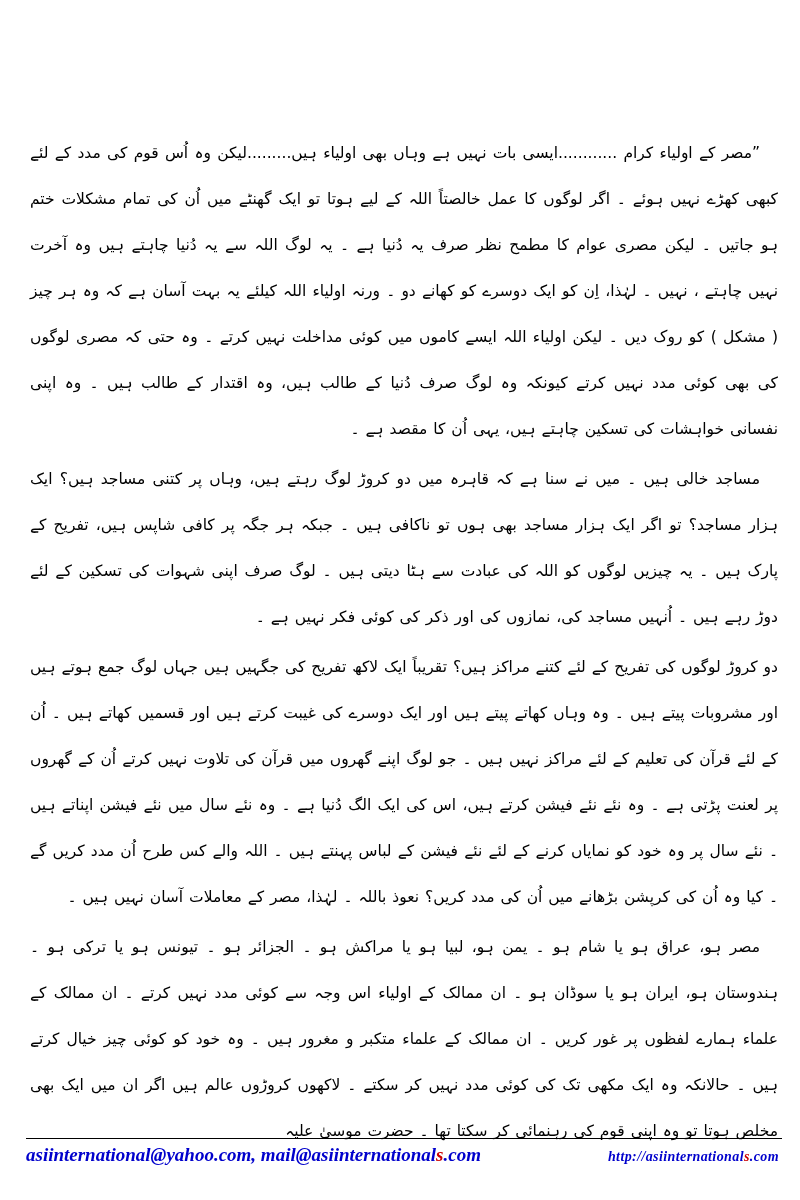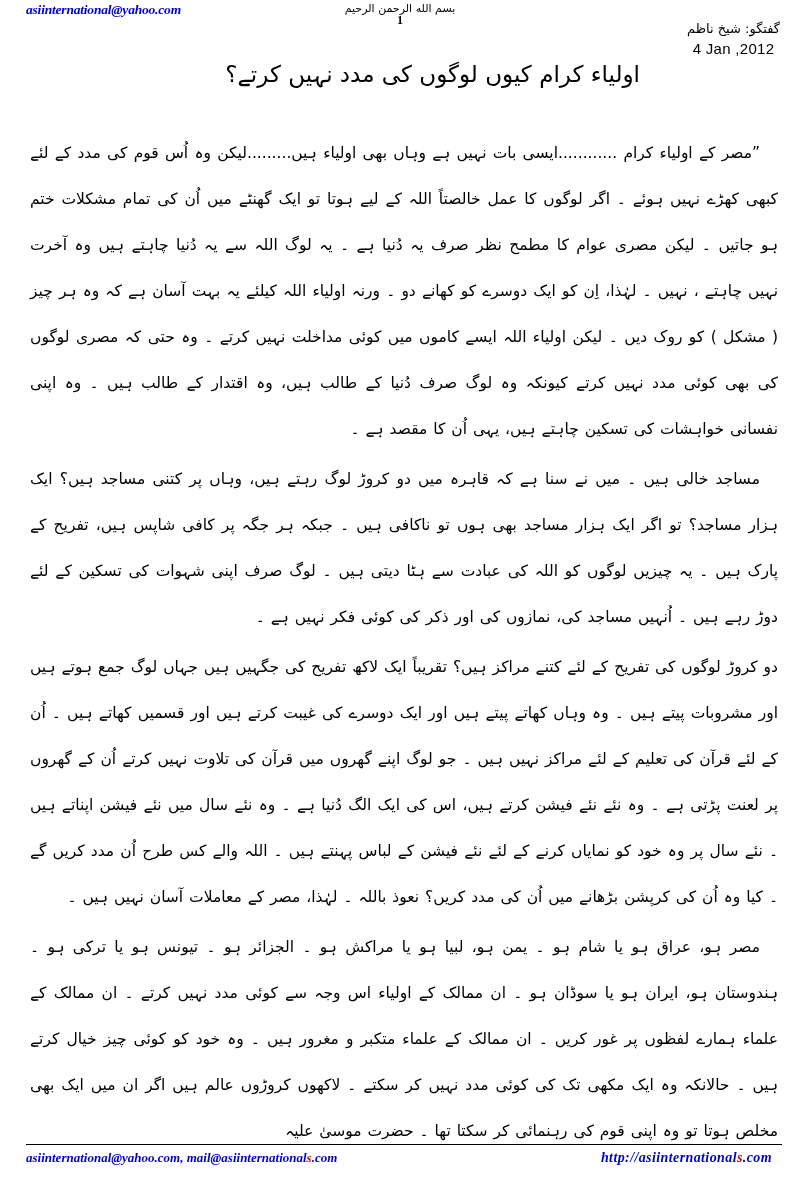--- a/index.html
+++ b/index.html
@@ -126,49 +126,35 @@
   }
   .footer-row {
     display: flex;
     justify-content: space-between;
     align-items: baseline;
   }
   .footer-emails, .footer-url {
     color: #0000cc;
     font-style: italic;
     font-weight: bold;
-    font-size: 13px;
+    font-size: 19px;
     white-space: nowrap;
   }
   .footer-url {
     font-size: 14px;
-    margin-right: 10px;
+    margin-right: 3px;
     letter-spacing: 0.4px;
   }
   .hl-red { color: #cc0000; }
 </style>
 </head>
 <body>
 
 <div class="page">
 
-  <div class="header">
-    <div class="email-top">asiinternational@yahoo.com</div>
-
-    <div class="bismillah">بسم الله الرحمن الرحیم</div>
-
-    <div class="page-number">1</div>
-
-    <div class="byline">
-      <div>گفتگو: شیخ ناظم</div>
-      <div class="date">4 Jan ,2012</div>
-    </div>
-
-    <h1 class="doc-title">اولیاء کرام کیوں لوگوں کی مدد نہیں کرتے؟</h1>
-  </div>
 
   <div class="body-area">
     <p class="para indent">”مصر کے اولیاء کرام ............ایسی بات نہیں ہے وہاں بھی اولیاء ہیں.........لیکن وہ اُس قوم کی مدد کے لئے کبھی کھڑے نہیں ہوئے ۔ اگر لوگوں کا عمل خالصتاً اللہ کے لیے ہوتا تو ایک گھنٹے میں اُن کی تمام مشکلات ختم ہو جاتیں ۔ لیکن مصری عوام کا مطمح نظر صرف یہ دُنیا ہے ۔ یہ لوگ اللہ سے یہ دُنیا چاہتے ہیں وہ آخرت نہیں چاہتے ، نہیں ۔ لہٰذا، اِن کو ایک دوسرے کو کھانے دو ۔ ورنہ اولیاء اللہ کیلئے یہ بہت آسان ہے کہ وہ ہر چیز ( مشکل ) کو روک دیں ۔ لیکن اولیاء اللہ ایسے کاموں میں کوئی مداخلت نہیں کرتے ۔ وہ حتی کہ مصری لوگوں کی بھی کوئی مدد نہیں کرتے کیونکہ وہ لوگ صرف دُنیا کے طالب ہیں، وہ اقتدار کے طالب ہیں ۔ وہ اپنی نفسانی خواہشات کی تسکین چاہتے ہیں، یہی اُن کا مقصد ہے ۔</p>
     <p class="para indent">مساجد خالی ہیں ۔ میں نے سنا ہے کہ قاہرہ میں دو کروڑ لوگ رہتے ہیں، وہاں پر کتنی مساجد ہیں؟ ایک ہزار مساجد؟ تو اگر ایک ہزار مساجد بھی ہوں تو ناکافی ہیں ۔ جبکہ ہر جگہ پر کافی شاپس ہیں، تفریح کے پارک ہیں ۔ یہ چیزیں لوگوں کو اللہ کی عبادت سے ہٹا دیتی ہیں ۔ لوگ صرف اپنی شہوات کی تسکین کے لئے دوڑ رہے ہیں ۔ اُنہیں مساجد کی، نمازوں کی اور ذکر کی کوئی فکر نہیں ہے ۔</p>
     <p class="para">دو کروڑ لوگوں کی تفریح کے لئے کتنے مراکز ہیں؟ تقریباً ایک لاکھ تفریح کی جگہیں ہیں جہاں لوگ جمع ہوتے ہیں اور مشروبات پیتے ہیں ۔ وہ وہاں کھاتے پیتے ہیں اور ایک دوسرے کی غیبت کرتے ہیں اور قسمیں کھاتے ہیں ۔ اُن کے لئے قرآن کی تعلیم کے لئے مراکز نہیں ہیں ۔ جو لوگ اپنے گھروں میں قرآن کی تلاوت نہیں کرتے اُن کے گھروں پر لعنت پڑتی ہے ۔ وہ نئے نئے فیشن کرتے ہیں، اس کی ایک الگ دُنیا ہے ۔ وہ نئے سال میں نئے فیشن اپناتے ہیں ۔ نئے سال پر وہ خود کو نمایاں کرنے کے لئے نئے فیشن کے لباس پہنتے ہیں ۔ اللہ والے کس طرح اُن مدد کریں گے ۔ کیا وہ اُن کی کرپشن بڑھانے میں اُن کی مدد کریں؟ نعوذ باللہ ۔ لہٰذا، مصر کے معاملات آسان نہیں ہیں ۔</p>
     <p class="para indent">مصر ہو، عراق ہو یا شام ہو ۔ یمن ہو، لبیا ہو یا مراکش ہو ۔ الجزائر ہو ۔ تیونس ہو یا ترکی ہو ۔ ہندوستان ہو، ایران ہو یا سوڈان ہو ۔ ان ممالک کے اولیاء اس وجہ سے کوئی مدد نہیں کرتے ۔ ان ممالک کے علماء ہمارے لفظوں پر غور کریں ۔ ان ممالک کے علماء متکبر و مغرور ہیں ۔ وہ خود کو کوئی چیز خیال کرتے ہیں ۔ حالانکہ وہ ایک مکھی تک کی کوئی مدد نہیں کر سکتے ۔ لاکھوں کروڑوں عالم ہیں اگر ان میں ایک بھی مخلص ہوتا تو وہ اپنی قوم کی رہنمائی کر سکتا تھا ۔ حضرت موسیٰ علیہ</p>
   </div>
 
   <div class="footer">
     <hr class="footer-rule">

